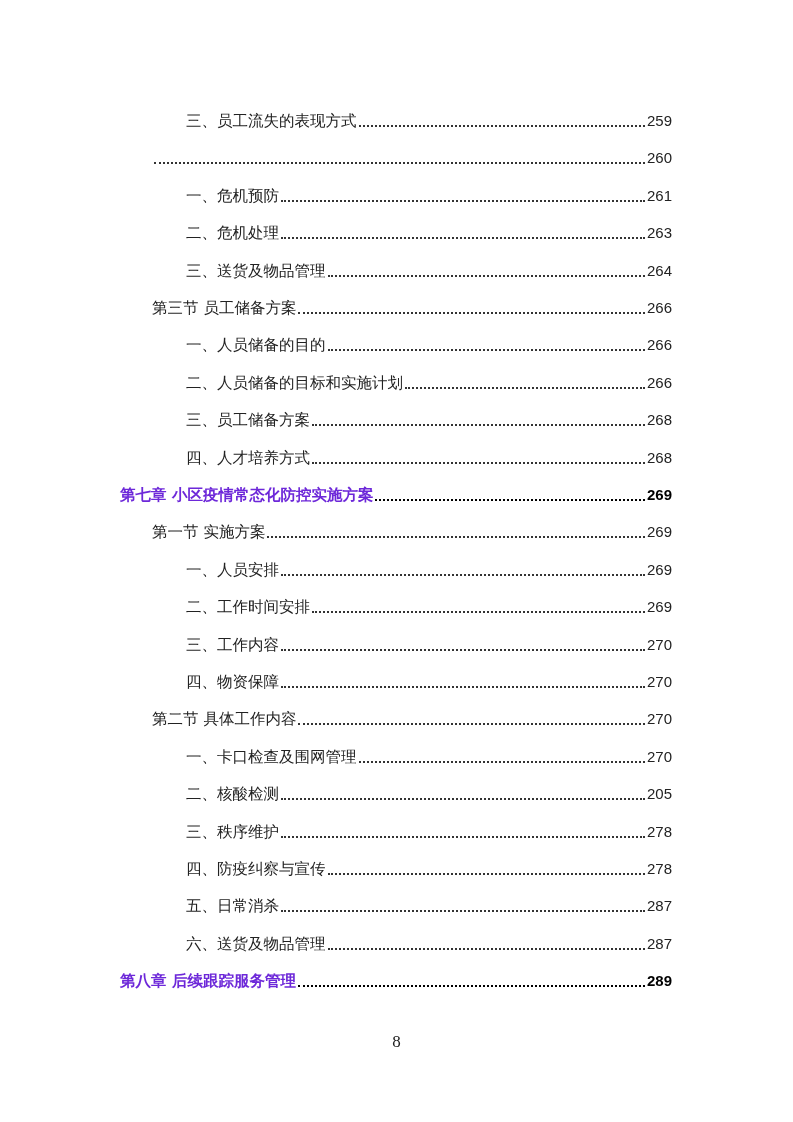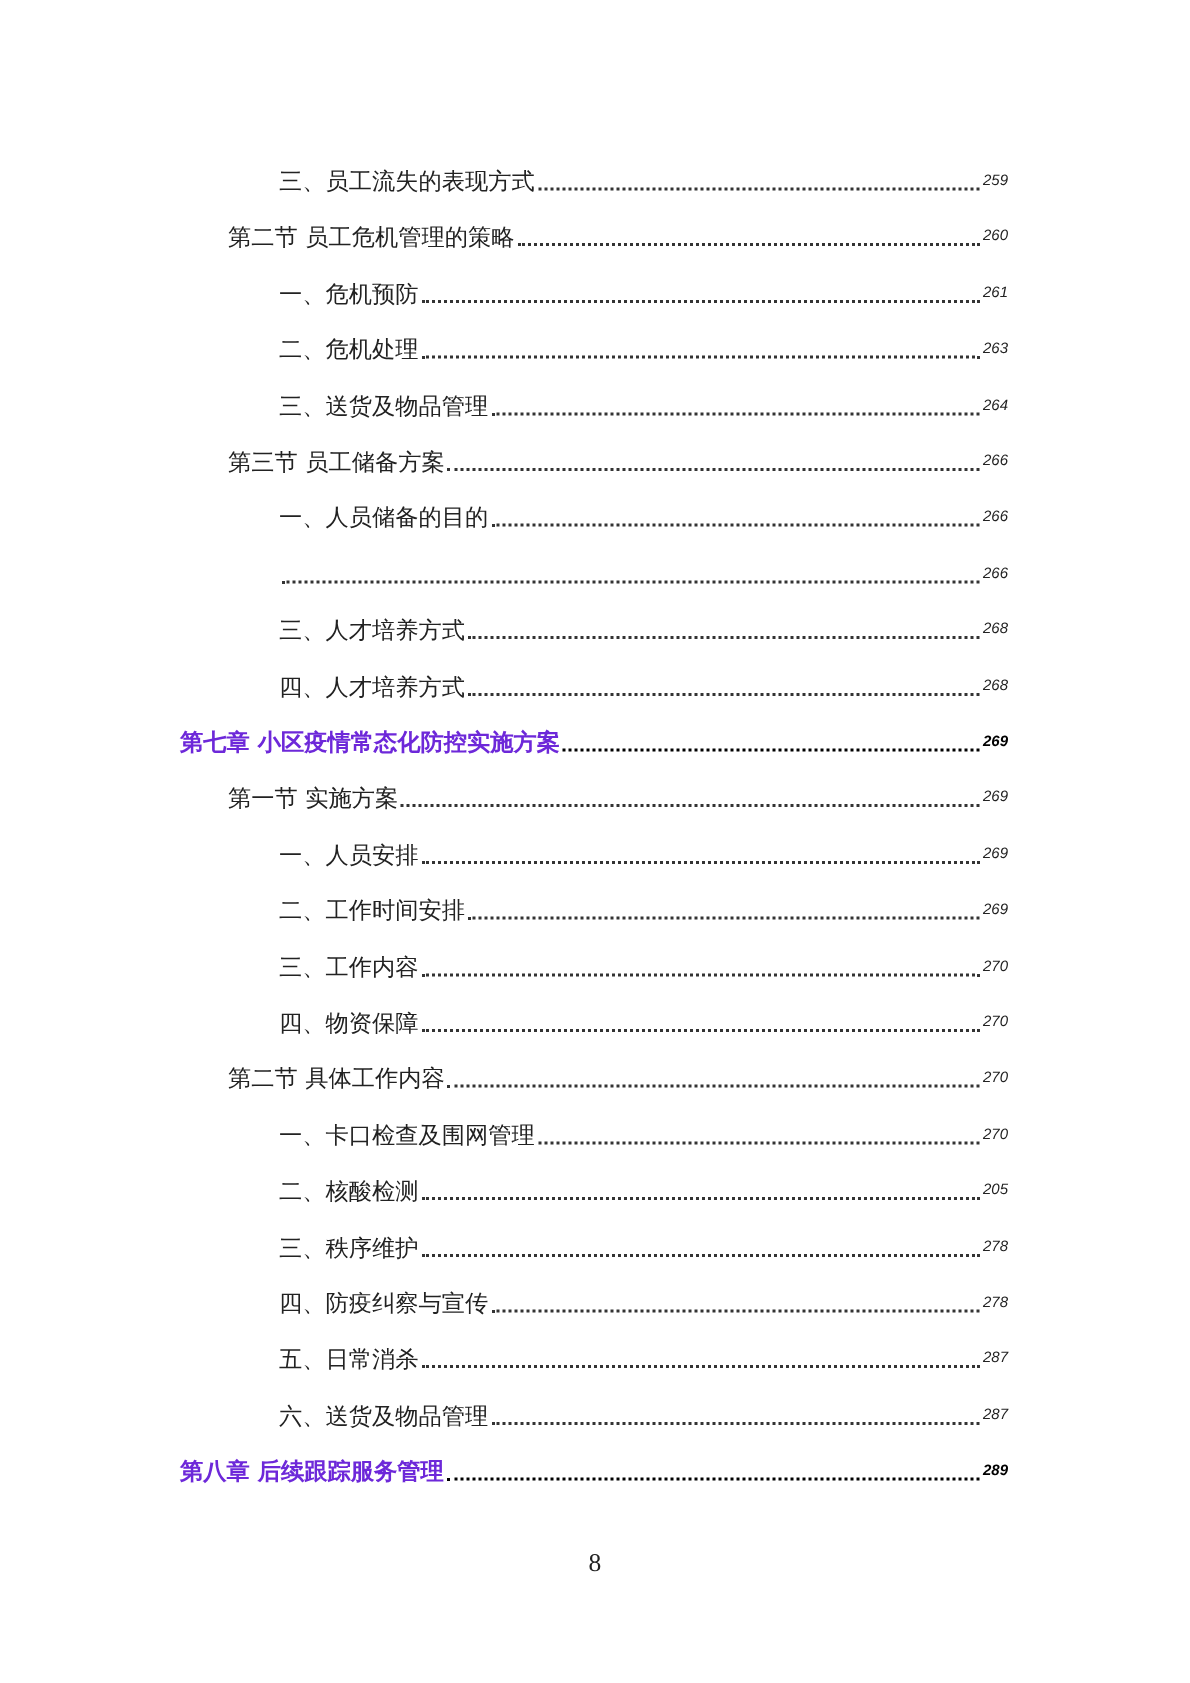--- a/index.html
+++ b/index.html
@@ -2,41 +2,40 @@
 <html><head>
 <meta charset="utf-8">
 <style>
   html, body { margin: 0; padding: 0; background: #ffffff; }
   body { width: 793px; height: 1122px; position: relative; overflow: hidden;
          font-family: "DejaVu Sans", "Liberation Sans", sans-serif; color: #1a1a1a; }
   .toc { position: absolute; left: 0; top: 101px; width: 793px; }
   .toc-row { position: absolute; left: 0; right: 0; height: 30px; display: flex; align-items: flex-end; }
   .toc-row .title { white-space: nowrap; font-size: 15.5px; line-height: 20px; color: #222; }
   .toc-row .leader { flex: 1; border-bottom: 2px dotted #333; margin: 0 2px 4px 2px; height: 0; }
-  .toc-row .page { font-family: "Liberation Sans", sans-serif; font-size: 10px; line-height: 20px; color: #222; font-style: italic; }
+  .toc-row .page { font-family: "Liberation Sans", sans-serif; font-size: 15px; line-height: 20px; color: #222; }
   .lvl-chapter { left: 120px; right: 121px; }
   .lvl-chapter .title { font-weight: bold; color: #6d28d9; font-size: 15.5px; }
   .lvl-chapter .page { font-weight: bold; color: #000; }
   .lvl-chapter .leader { border-bottom-color: #000; }
   .lvl-section { left: 152px; right: 121px; }
   .lvl-sub { left: 186px; right: 121px; }
   .footer-page { position: absolute; left: 0; right: 0; top: 1032px; text-align: center;
                  font-family: "Liberation Serif", "DejaVu Serif", serif; font-size: 17px; color: #222; }
 </style>
 </head>
 <body>
 
 <div class="toc">
   <div class="toc-row lvl-sub" style="top:0px">
     <span class="title">三、员工流失的表现方式</span>
     <span class="leader"></span>
     <span class="page">259</span>
   </div>
   <div class="toc-row lvl-section" style="top:37.4px">
-    <span class="title">第二节  员工危机管理的策略</span>
     <span class="leader"></span>
     <span class="page">260</span>
   </div>
   <div class="toc-row lvl-sub" style="top:74.8px">
     <span class="title">一、危机预防</span>
     <span class="leader"></span>
     <span class="page">261</span>
   </div>
   <div class="toc-row lvl-sub" style="top:112.2px">
     <span class="title">二、危机处理</span>
@@ -52,25 +51,26 @@
     <span class="title">第三节  员工储备方案</span>
     <span class="leader"></span>
     <span class="page">266</span>
   </div>
   <div class="toc-row lvl-sub" style="top:224.4px">
     <span class="title">一、人员储备的目的</span>
     <span class="leader"></span>
     <span class="page">266</span>
   </div>
   <div class="toc-row lvl-sub" style="top:261.8px">
+    <span class="title">二、人员储备的目标和实施计划</span>
     <span class="leader"></span>
     <span class="page">266</span>
   </div>
   <div class="toc-row lvl-sub" style="top:299.2px">
-    <span class="title">三、人才培养方式</span>
+    <span class="title">三、员工储备方案</span>
     <span class="leader"></span>
     <span class="page">268</span>
   </div>
   <div class="toc-row lvl-sub" style="top:336.6px">
     <span class="title">四、人才培养方式</span>
     <span class="leader"></span>
     <span class="page">268</span>
   </div>
   <div class="toc-row lvl-chapter" style="top:374px">
     <span class="title">第七章  小区疫情常态化防控实施方案</span>

